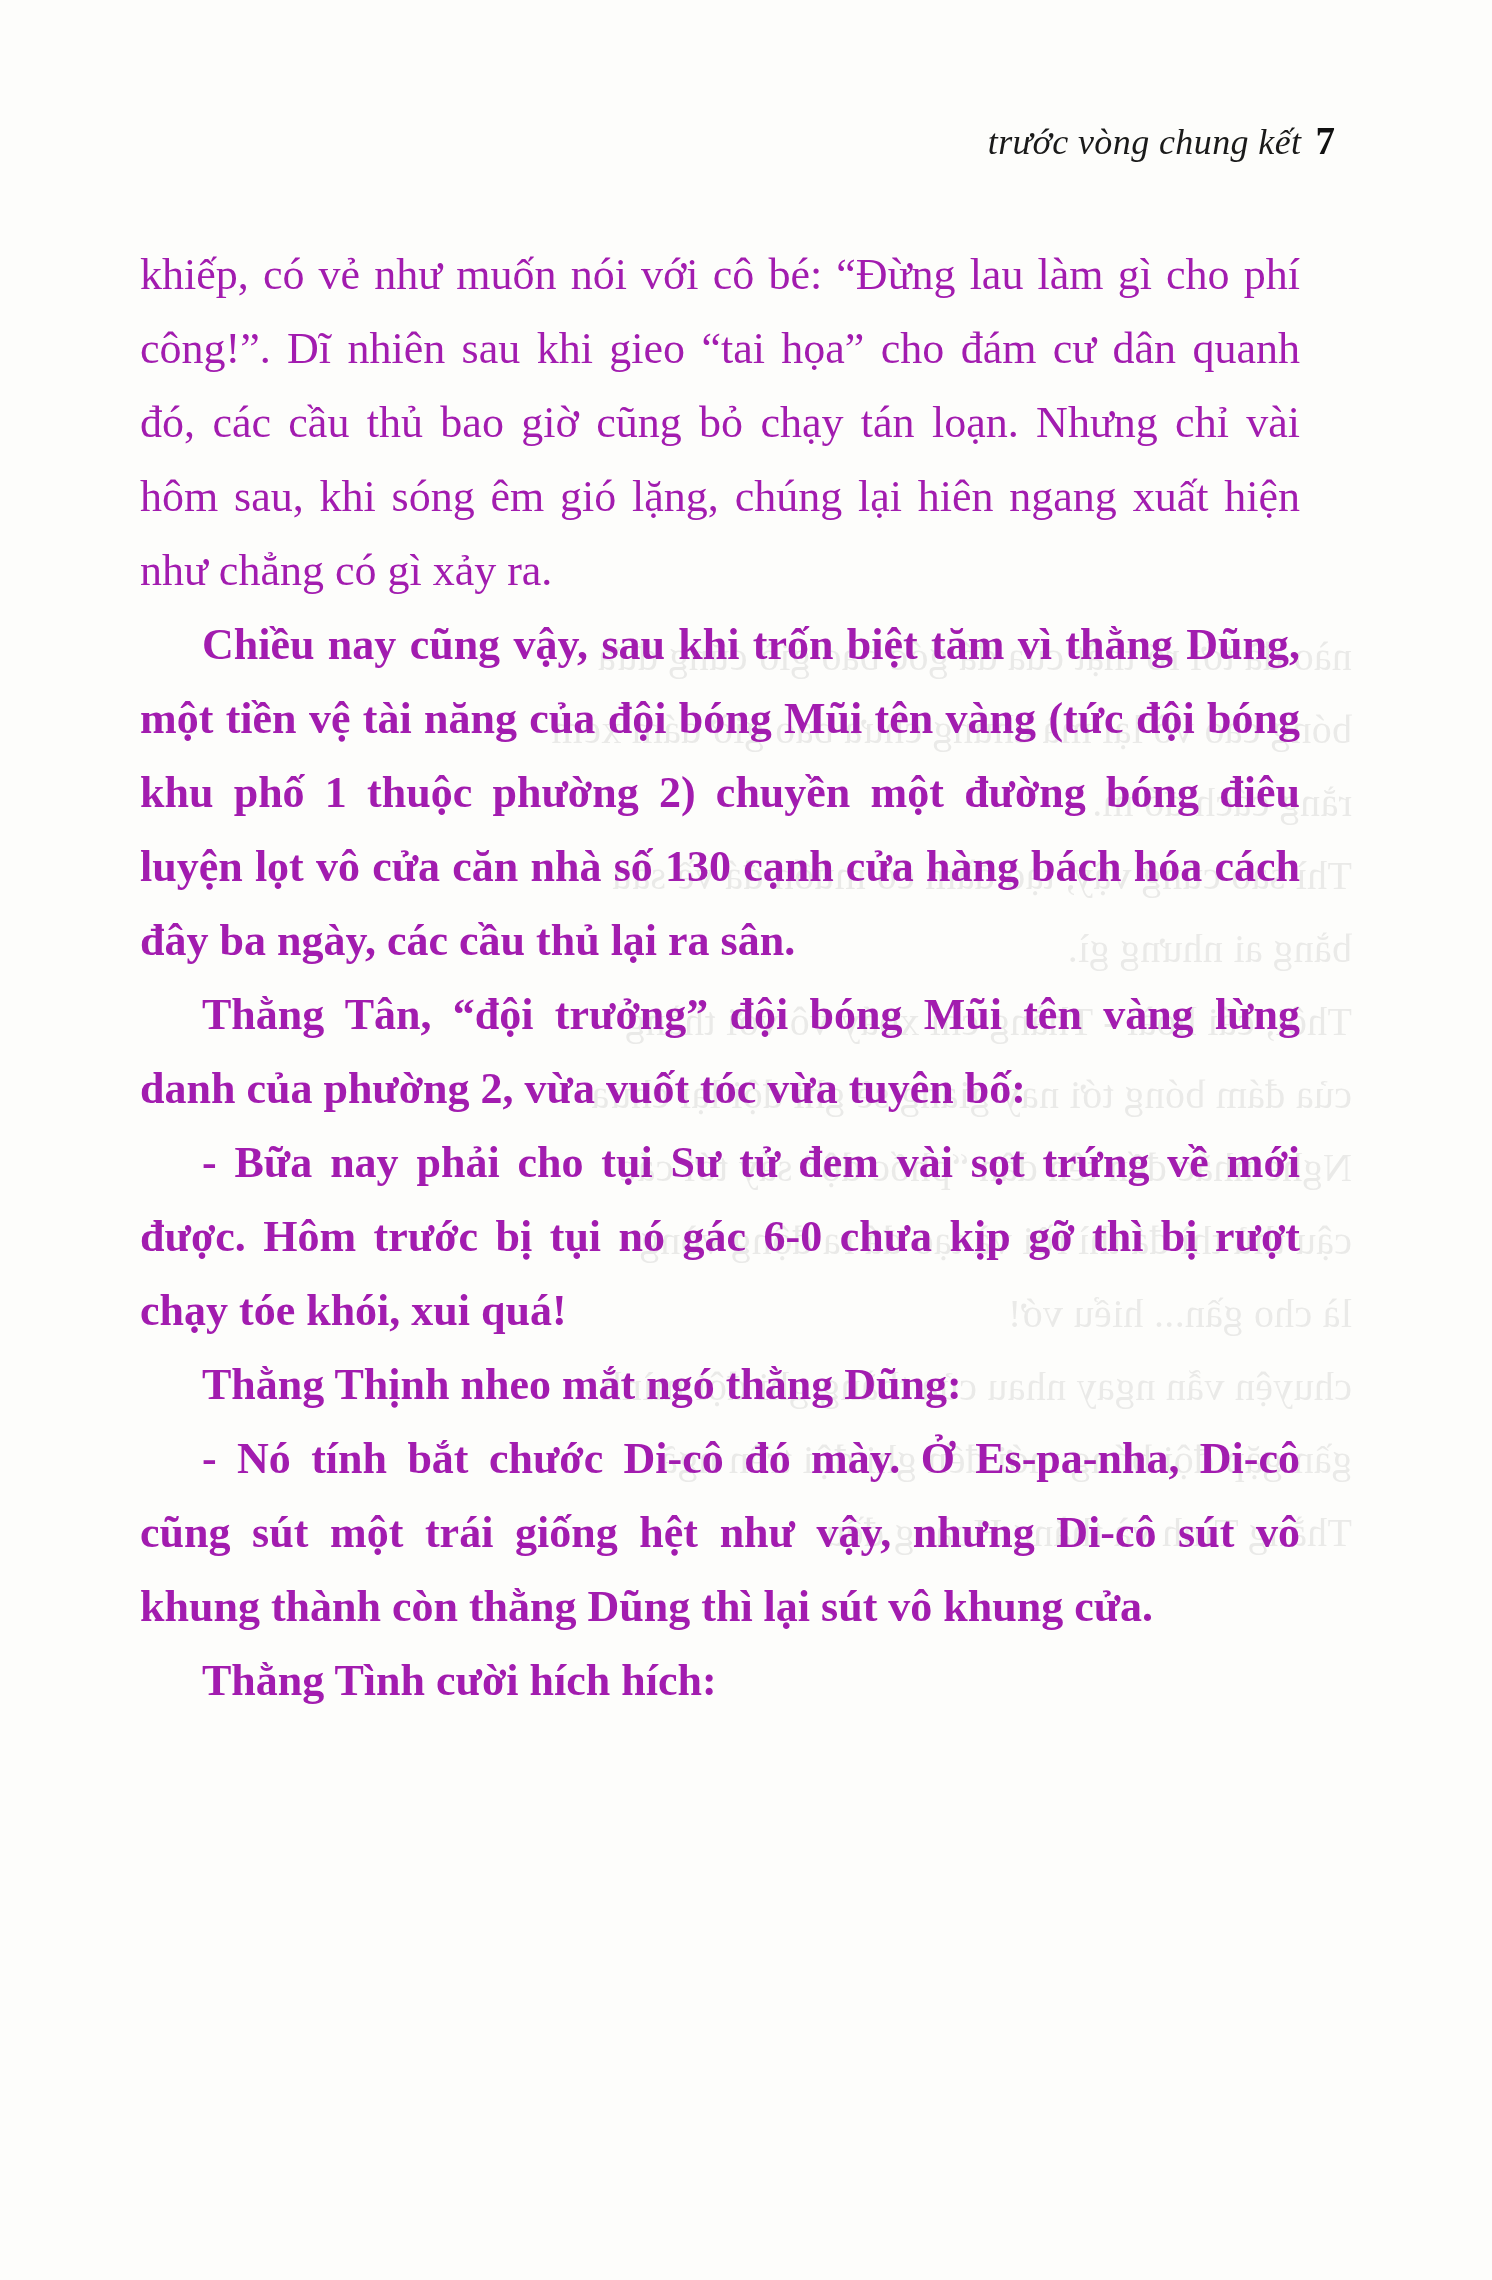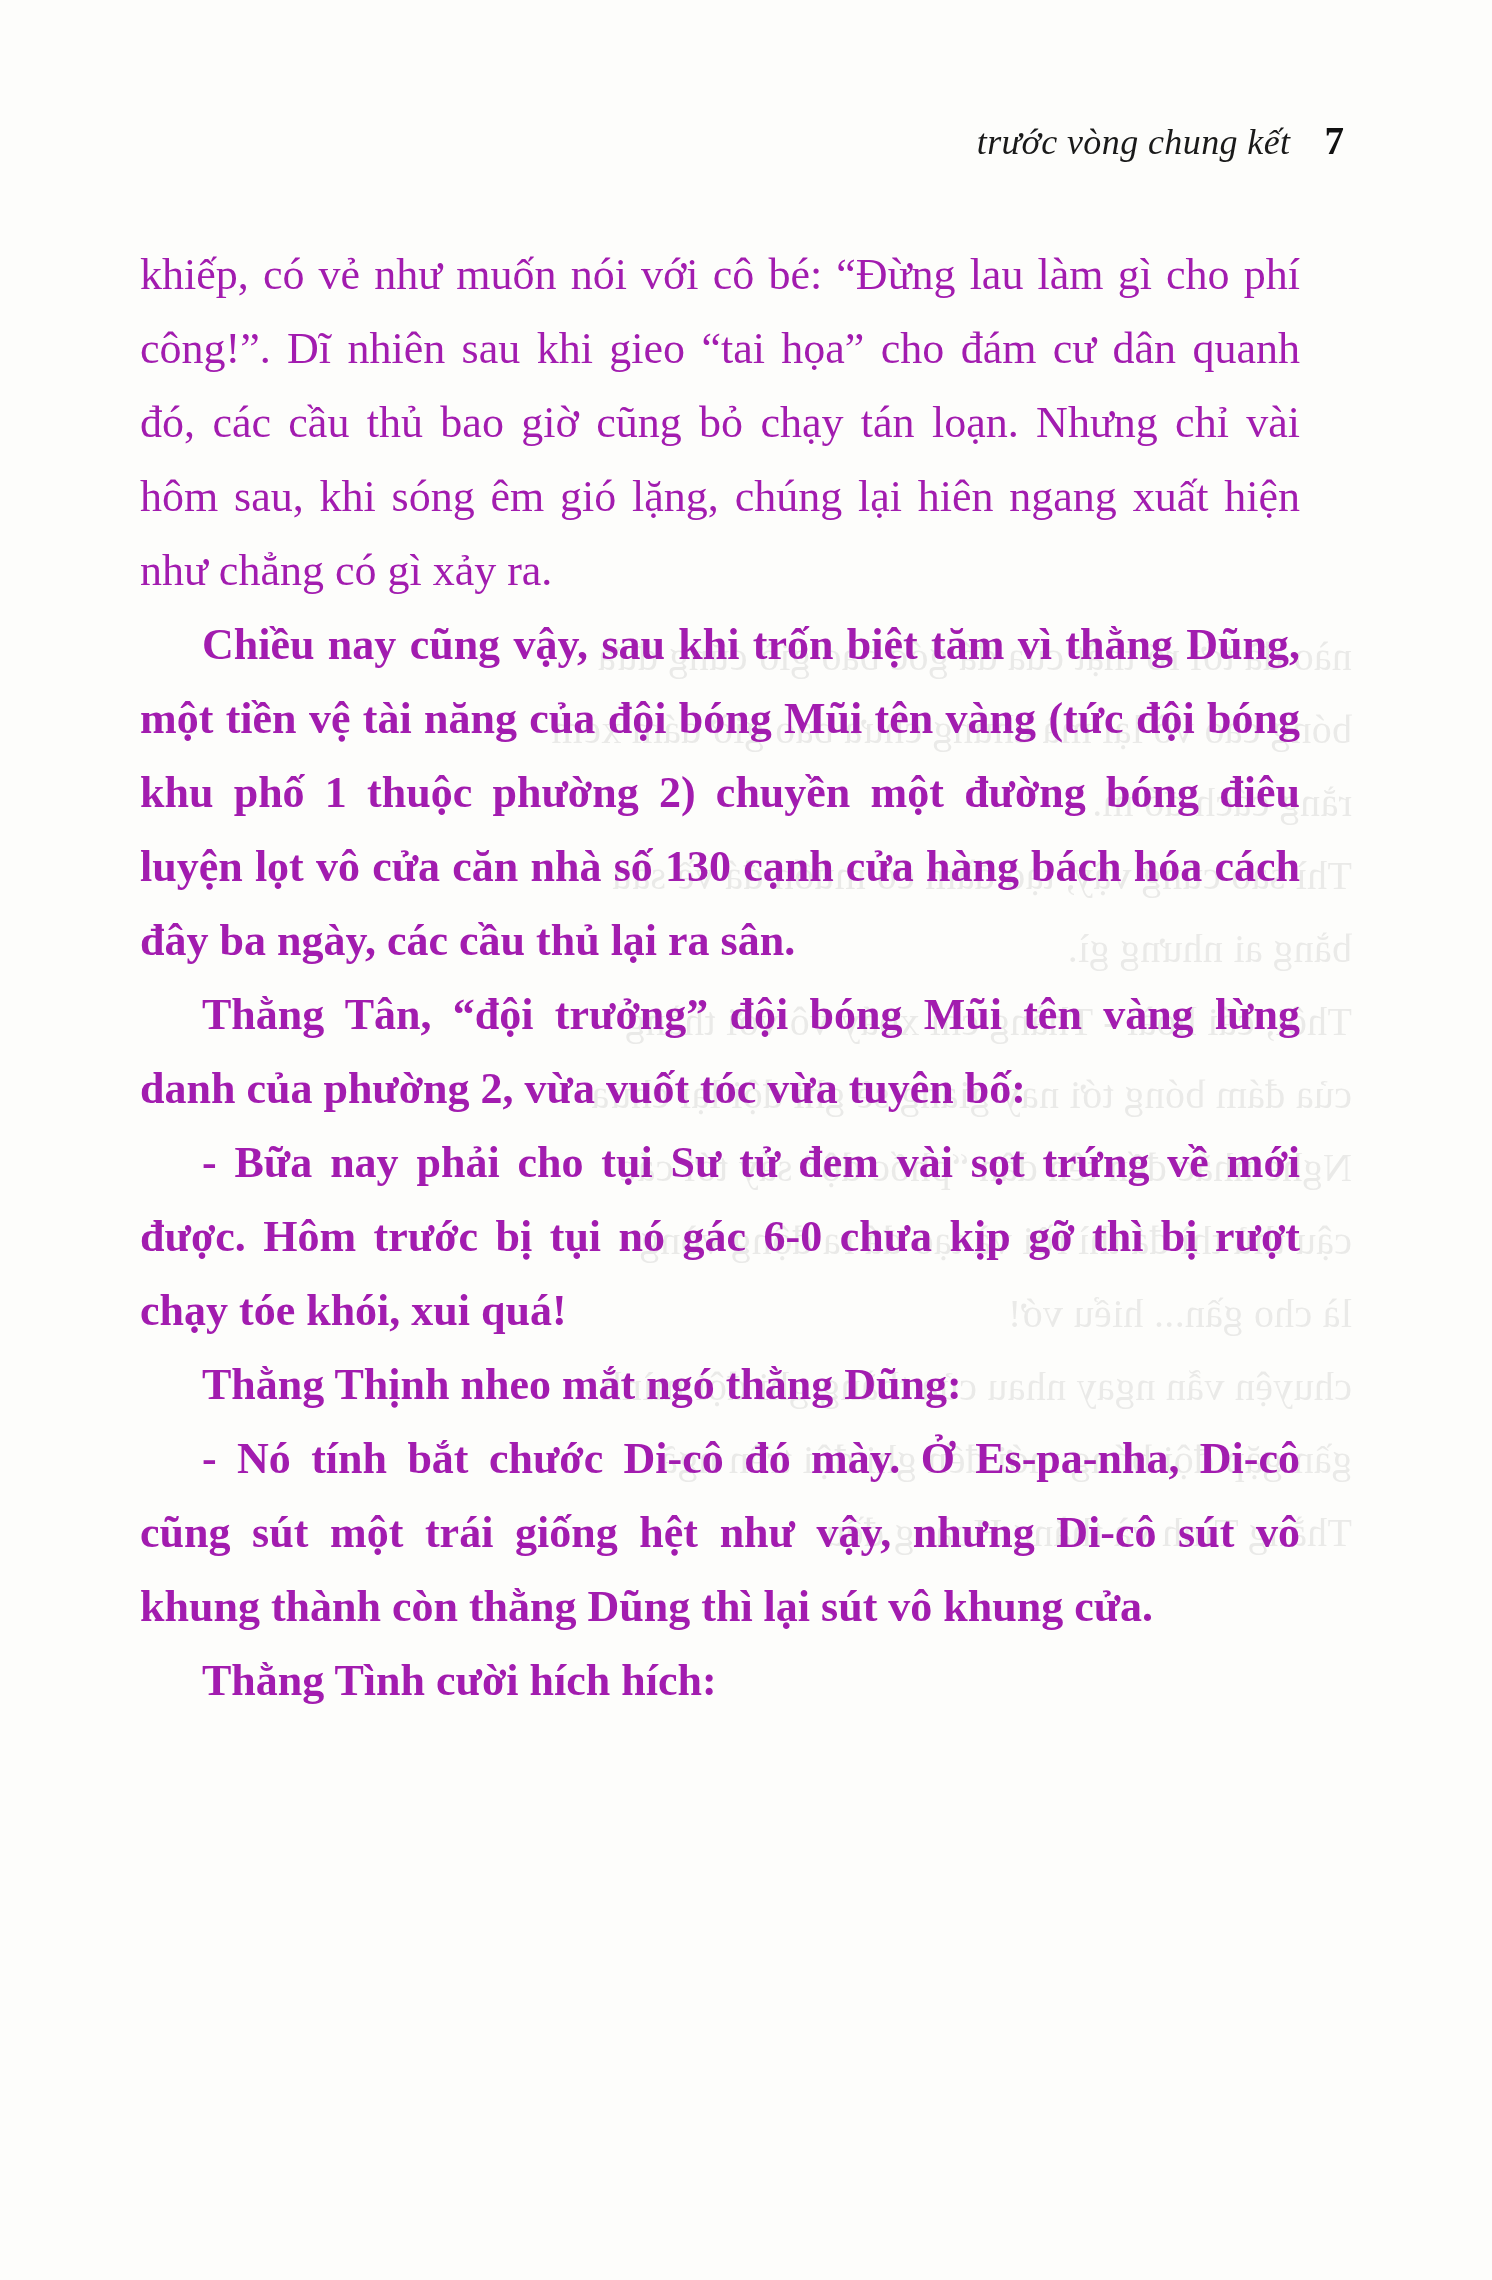--- a/index.html
+++ b/index.html
@@ -32,24 +32,24 @@
     line-height: 73px;
     padding: 620px 140px 0 140px;
     box-sizing: border-box;
     letter-spacing: .3px;
   }
   .bleed p { margin: 0 0 0 0; text-align: justify; }
 
   .header {
     position: absolute;
     top: 118px;
-    right: 148px;
+    right: 157px;
     display: flex;
     align-items: baseline;
-    gap: 34px;
+    gap: 14px;
   }
   .running-title {
     font-style: italic;
     font-size: 36px;
     color: #1a1a1a;
     letter-spacing: .4px;
   }
   .folio {
     font-size: 39px;
     font-weight: bold;

